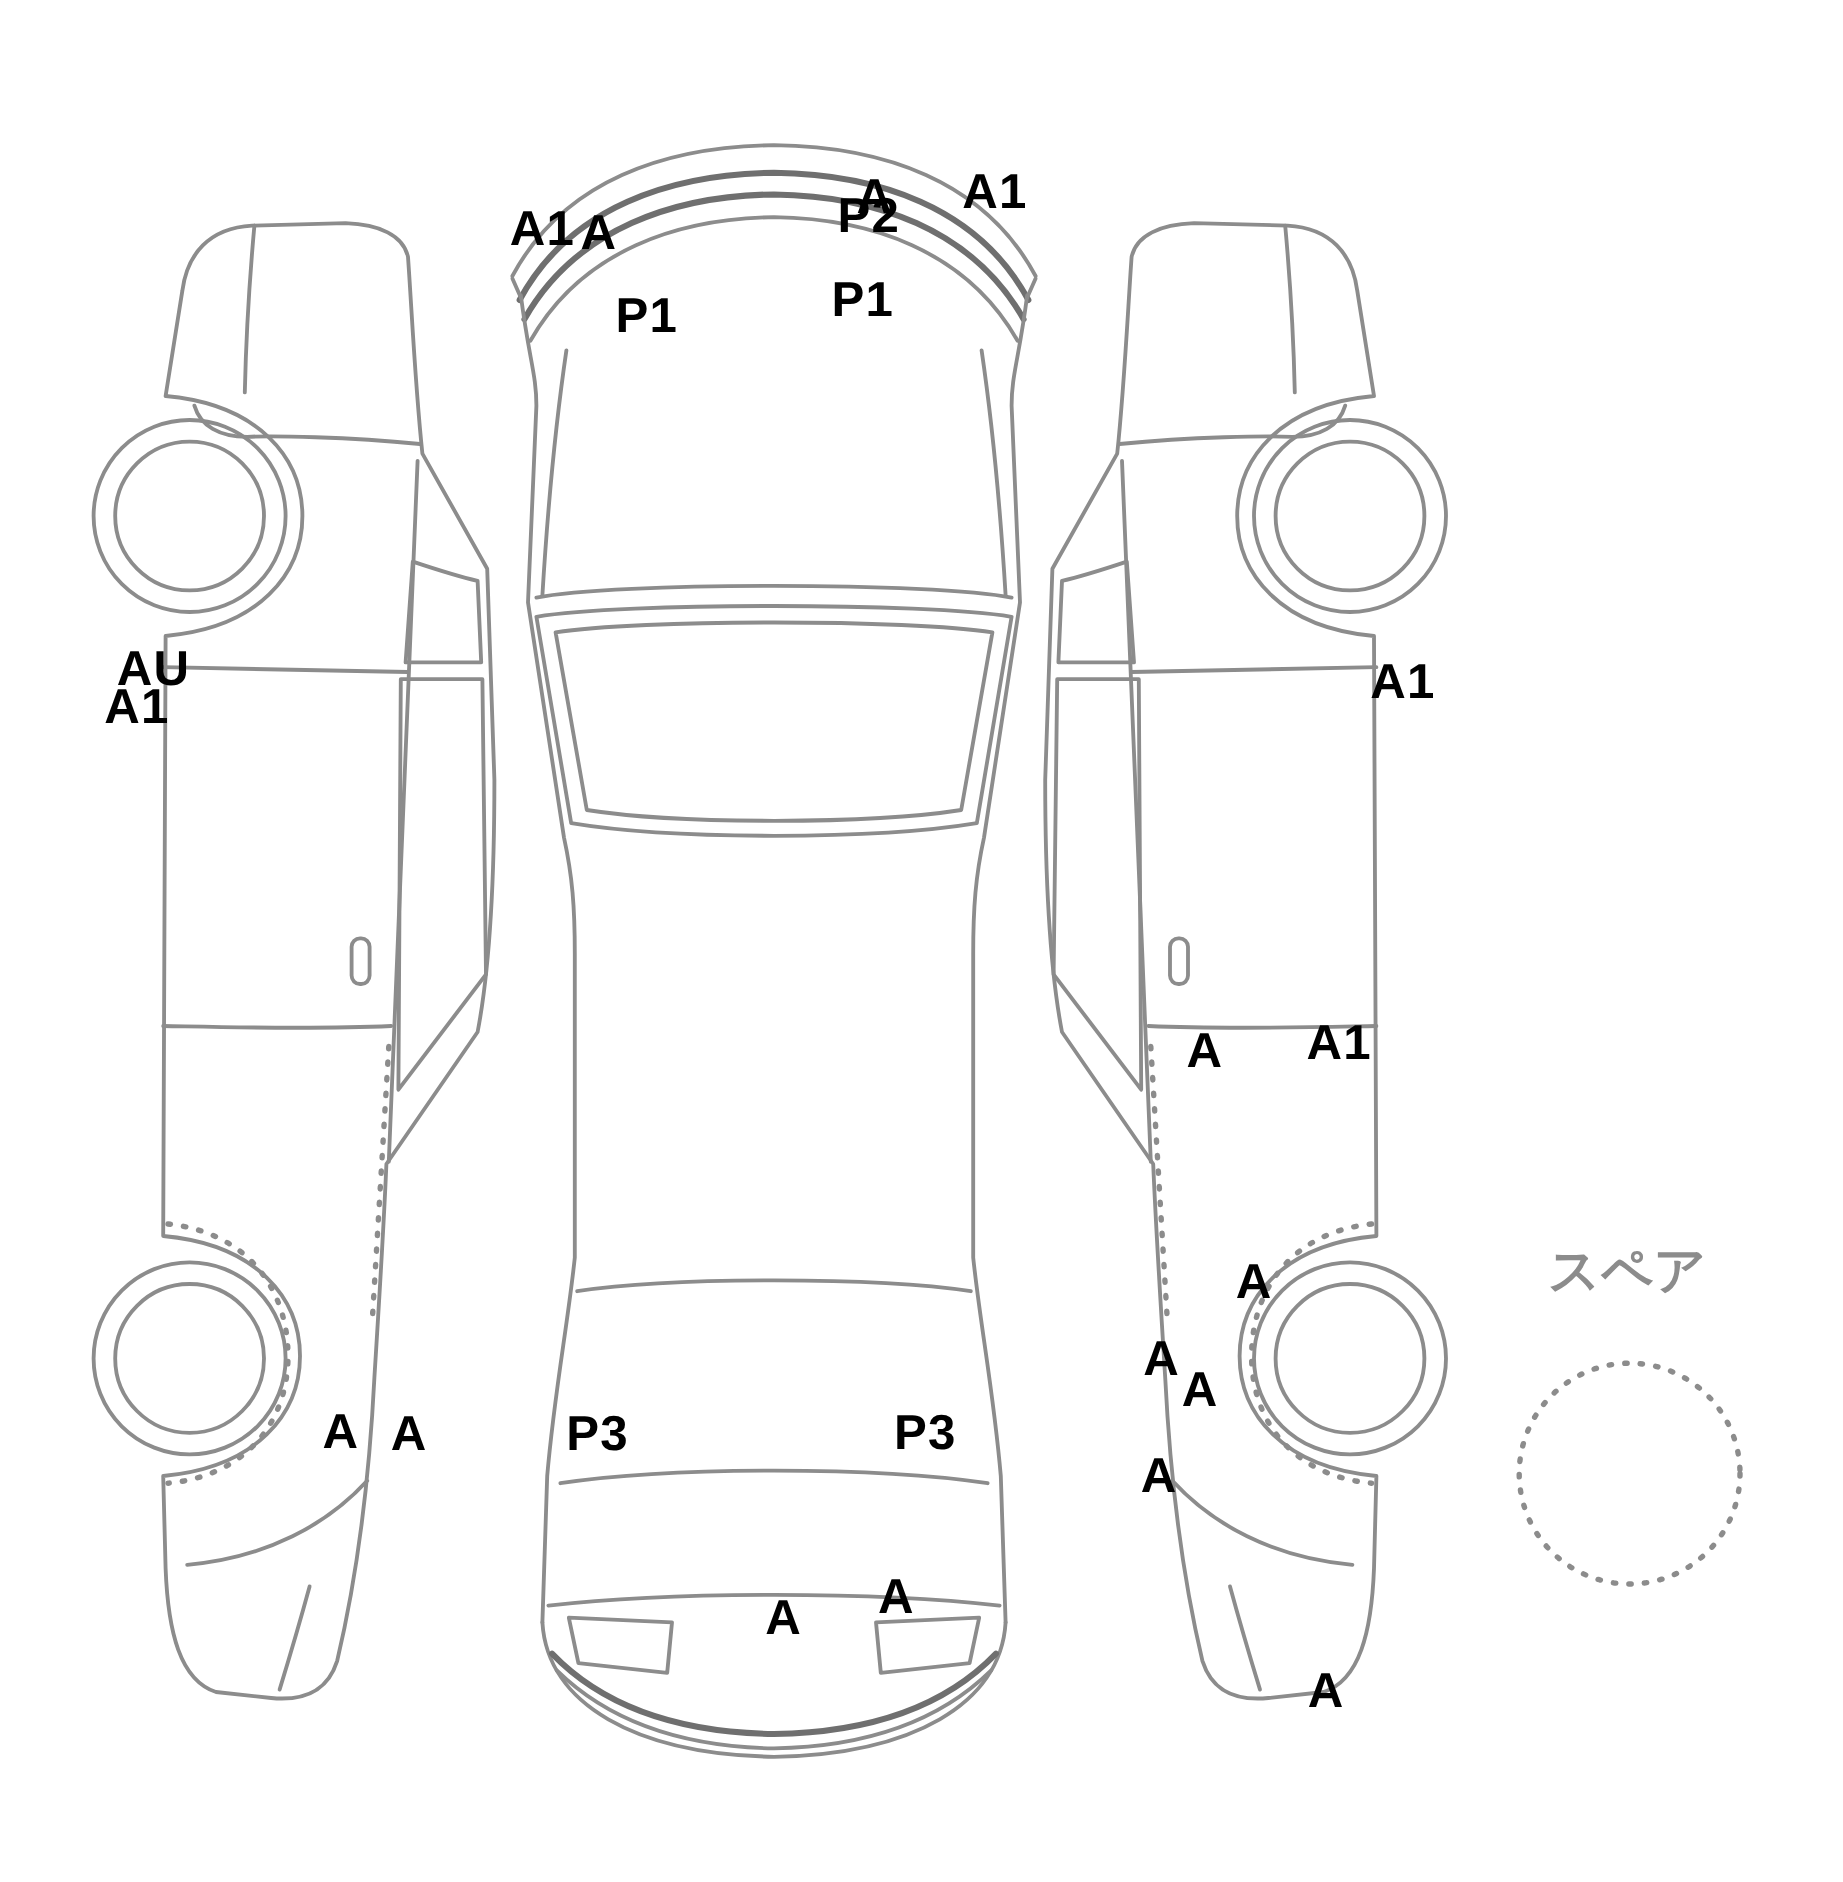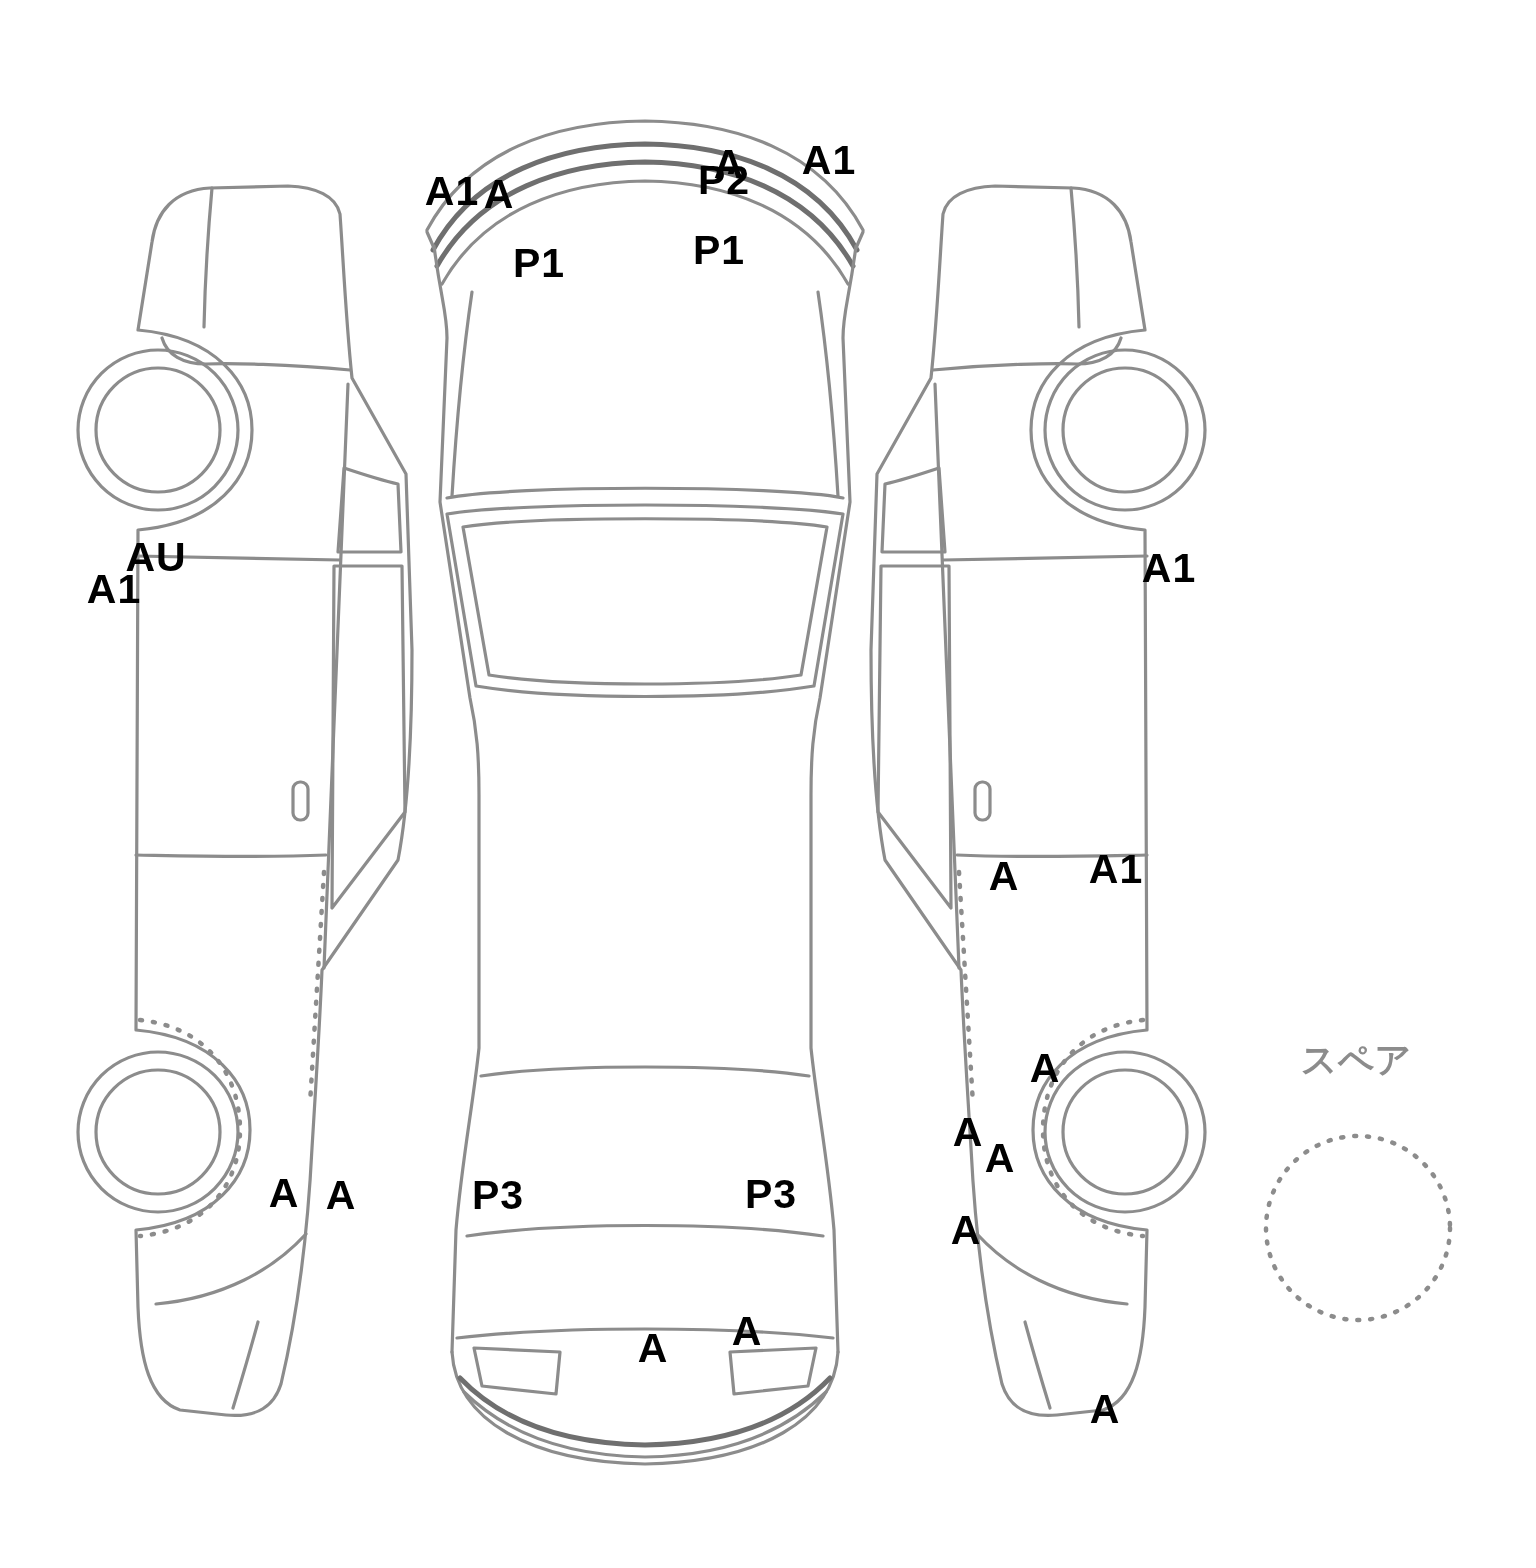--- a/index.html
+++ b/index.html
@@ -20,21 +20,21 @@
     font-size: 41px;
     font-weight: 600;
     color: var(--label, #000000);
     white-space: nowrap;
     letter-spacing: 1px;
     line-height: 1;
   }
   .spare-label {
     position: absolute;
     transform: translate(-50%, -50%);
-    font-size: 36px;
+    font-size: 43px;
     font-weight: 600;
     color: var(--line, #7d7d7d);
     white-space: nowrap;
     line-height: 1;
   }
   
   .ln       { fill: none; stroke: var(--line, #8c8c8c); stroke-width: 3.2; stroke-linecap: round; stroke-linejoin: round; }
   .ln-thick { fill: none; stroke: var(--line-dark, #6f6f6f); stroke-width: 5;   stroke-linecap: round; stroke-linejoin: round; }
   .dots     { fill: none; stroke: var(--line, #9a9a9a); stroke-width: 4.5; stroke-linecap: round; stroke-dasharray: 2 11; }
 </style>
@@ -142,21 +142,21 @@
   </svg>
 
   <div class="labels">
       <div class="dmg-label" style="left: 452px; top: 163px;">A1</div>
       <div class="dmg-label" style="left: 499px; top: 166px;">A</div>
       <div class="dmg-label" style="left: 724px; top: 152px;">P2</div>
       <div class="dmg-label" style="left: 729px; top: 136px;">A</div>
       <div class="dmg-label" style="left: 829px; top: 132px;">A1</div>
       <div class="dmg-label" style="left: 539px; top: 235px;">P1</div>
       <div class="dmg-label" style="left: 719px; top: 222px;">P1</div>
-      <div class="dmg-label" style="left: 156px; top: 529px;">AU</div>
+      <div class="dmg-label" style="left: 128px; top: 529px;">AU</div>
       <div class="dmg-label" style="left: 114px; top: 561px;">A1</div>
       <div class="dmg-label" style="left: 1169px; top: 540px;">A1</div>
       <div class="dmg-label" style="left: 1004px; top: 848px;">A</div>
       <div class="dmg-label" style="left: 1116px; top: 841px;">A1</div>
       <div class="dmg-label" style="left: 1045px; top: 1040px;">A</div>
       <div class="dmg-label" style="left: 968px; top: 1104px;">A</div>
       <div class="dmg-label" style="left: 1000px; top: 1130px;">A</div>
       <div class="dmg-label" style="left: 284px; top: 1165px;">A</div>
       <div class="dmg-label" style="left: 341px; top: 1167px;">A</div>
       <div class="dmg-label" style="left: 498px; top: 1167px;">P3</div>

